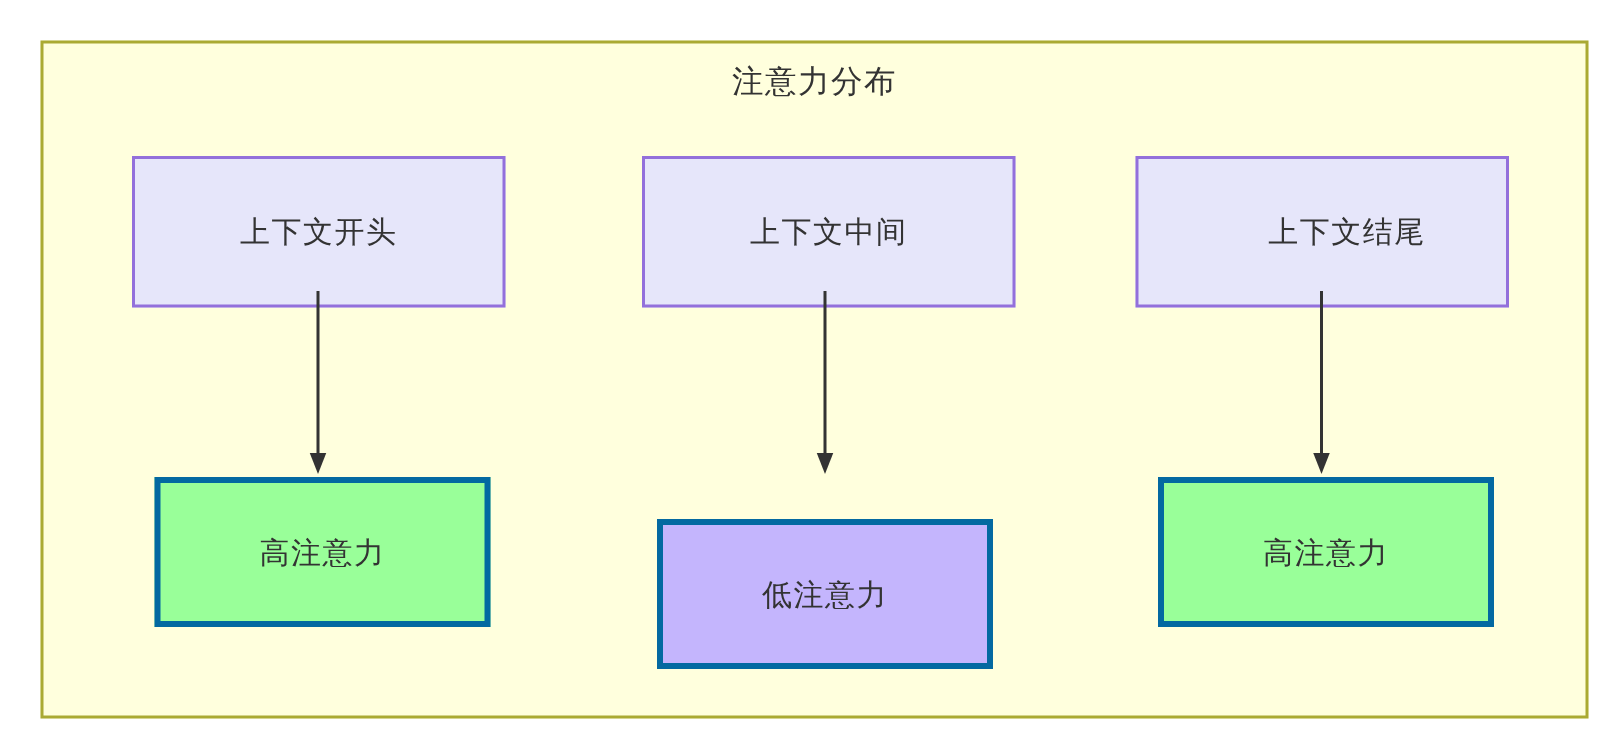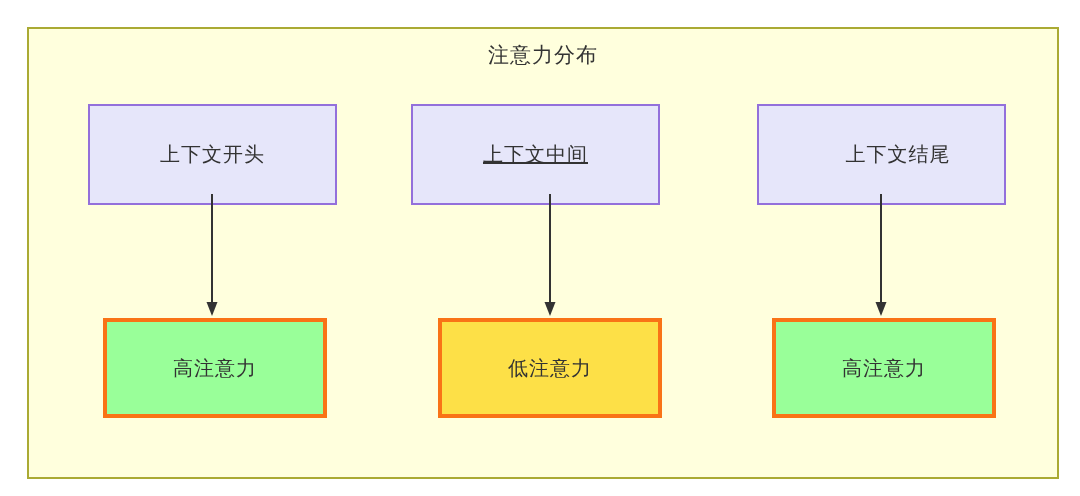--- a/index.html
+++ b/index.html
@@ -60,37 +60,37 @@
   .node-top {
     width: 249px;
     height: 101px;
     top: 92px;
     background: #e6e6fa;
     border: 2px solid #9370db;
     margin-top: 12px;
   }
 
   .node-top.col1 { left: 88px; }
-  .node-top.col2 { left: 411px; text-decoration: underline; }
+  .node-top.col2 { left: 428px; }
   .node-top.col3 { left: 757px; padding-left: 33px; }
 
   
   .node-bottom {
     width: 224px;
     height: 100px;
     top: 318px;
-    border: 4px solid #f97316;
+    border: 4px solid #0369a1;
   }
 
   .node-bottom.col1 { left: 103px; }
   .node-bottom.col2 { left: 438px; }
   .node-bottom.col3 { left: 772px; }
 
   .fill-green { background: #99ff99; }
-  .fill-red   { background: #fde047; }
+  .fill-red   { background: #c4b5fd; margin-top: 28px; }
 
   
   .arrow {
     position: absolute;
     top: 194px;
     width: 14px;
     height: 124px;
   }
   .arrow.col1 { left: 205px; }
   .arrow.col2 { left: 543px; }

